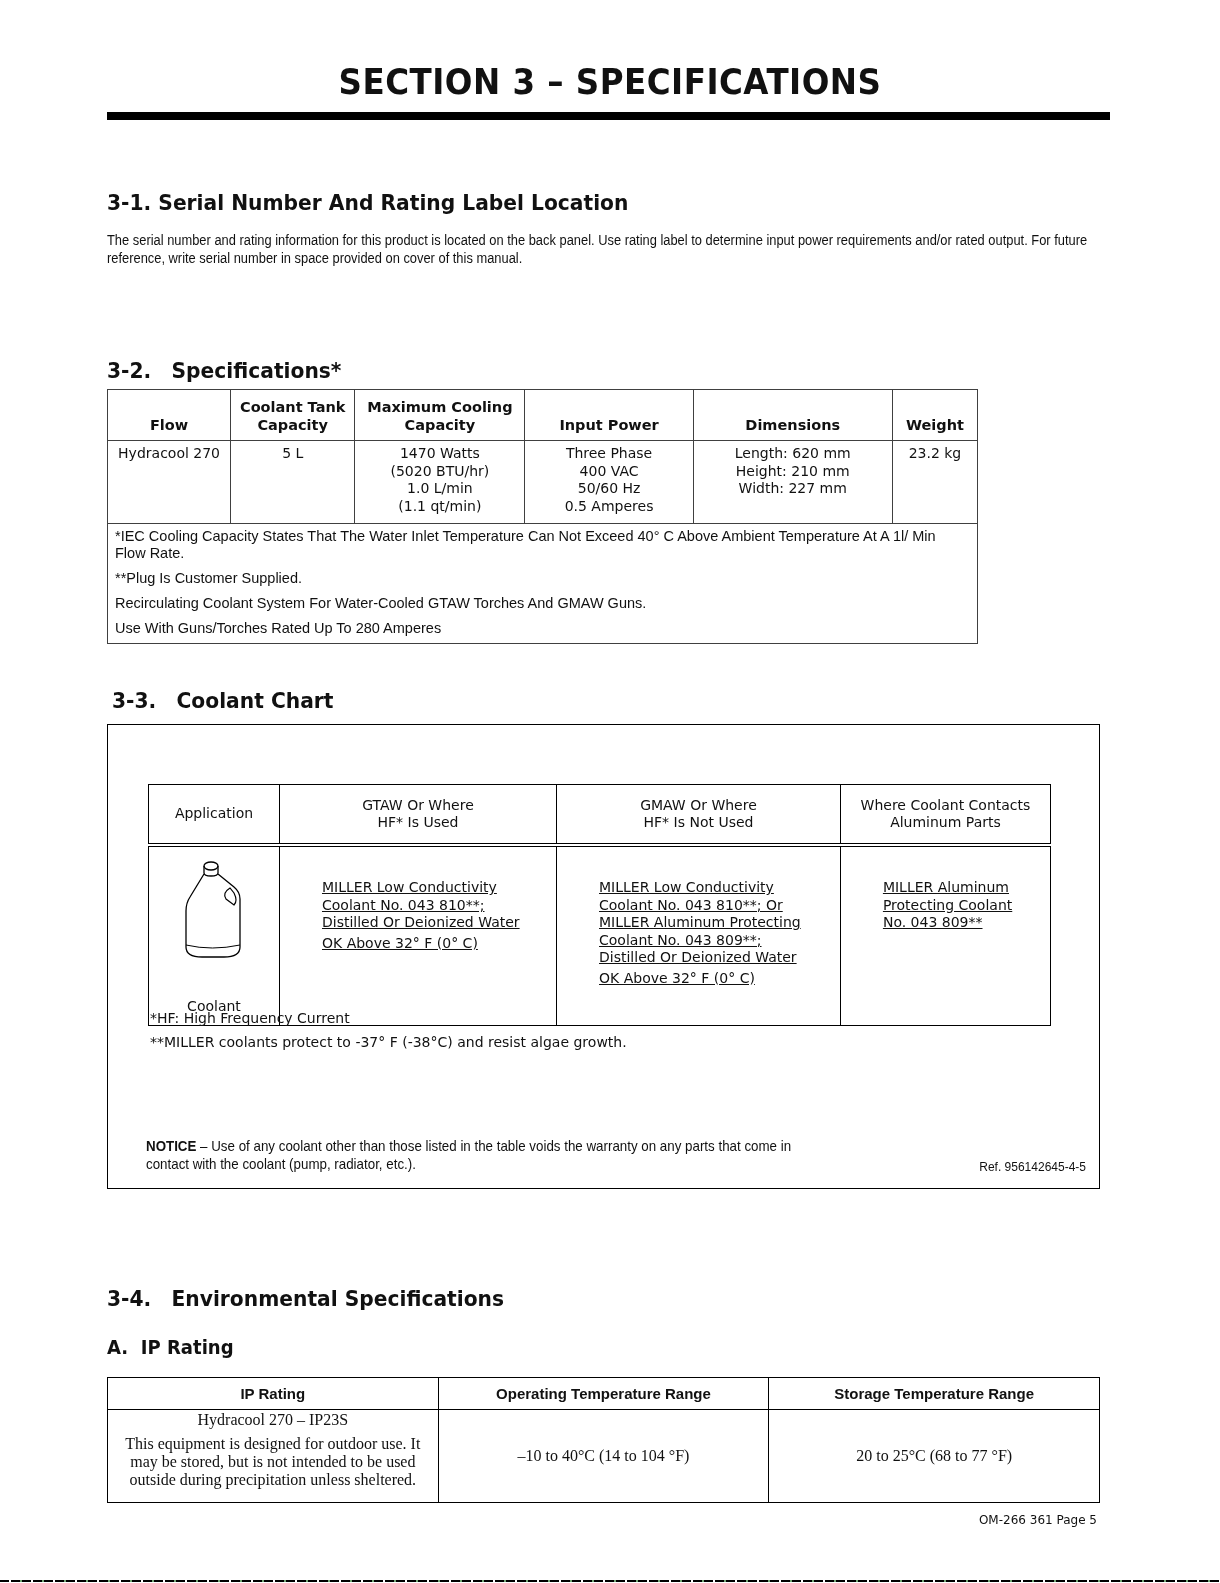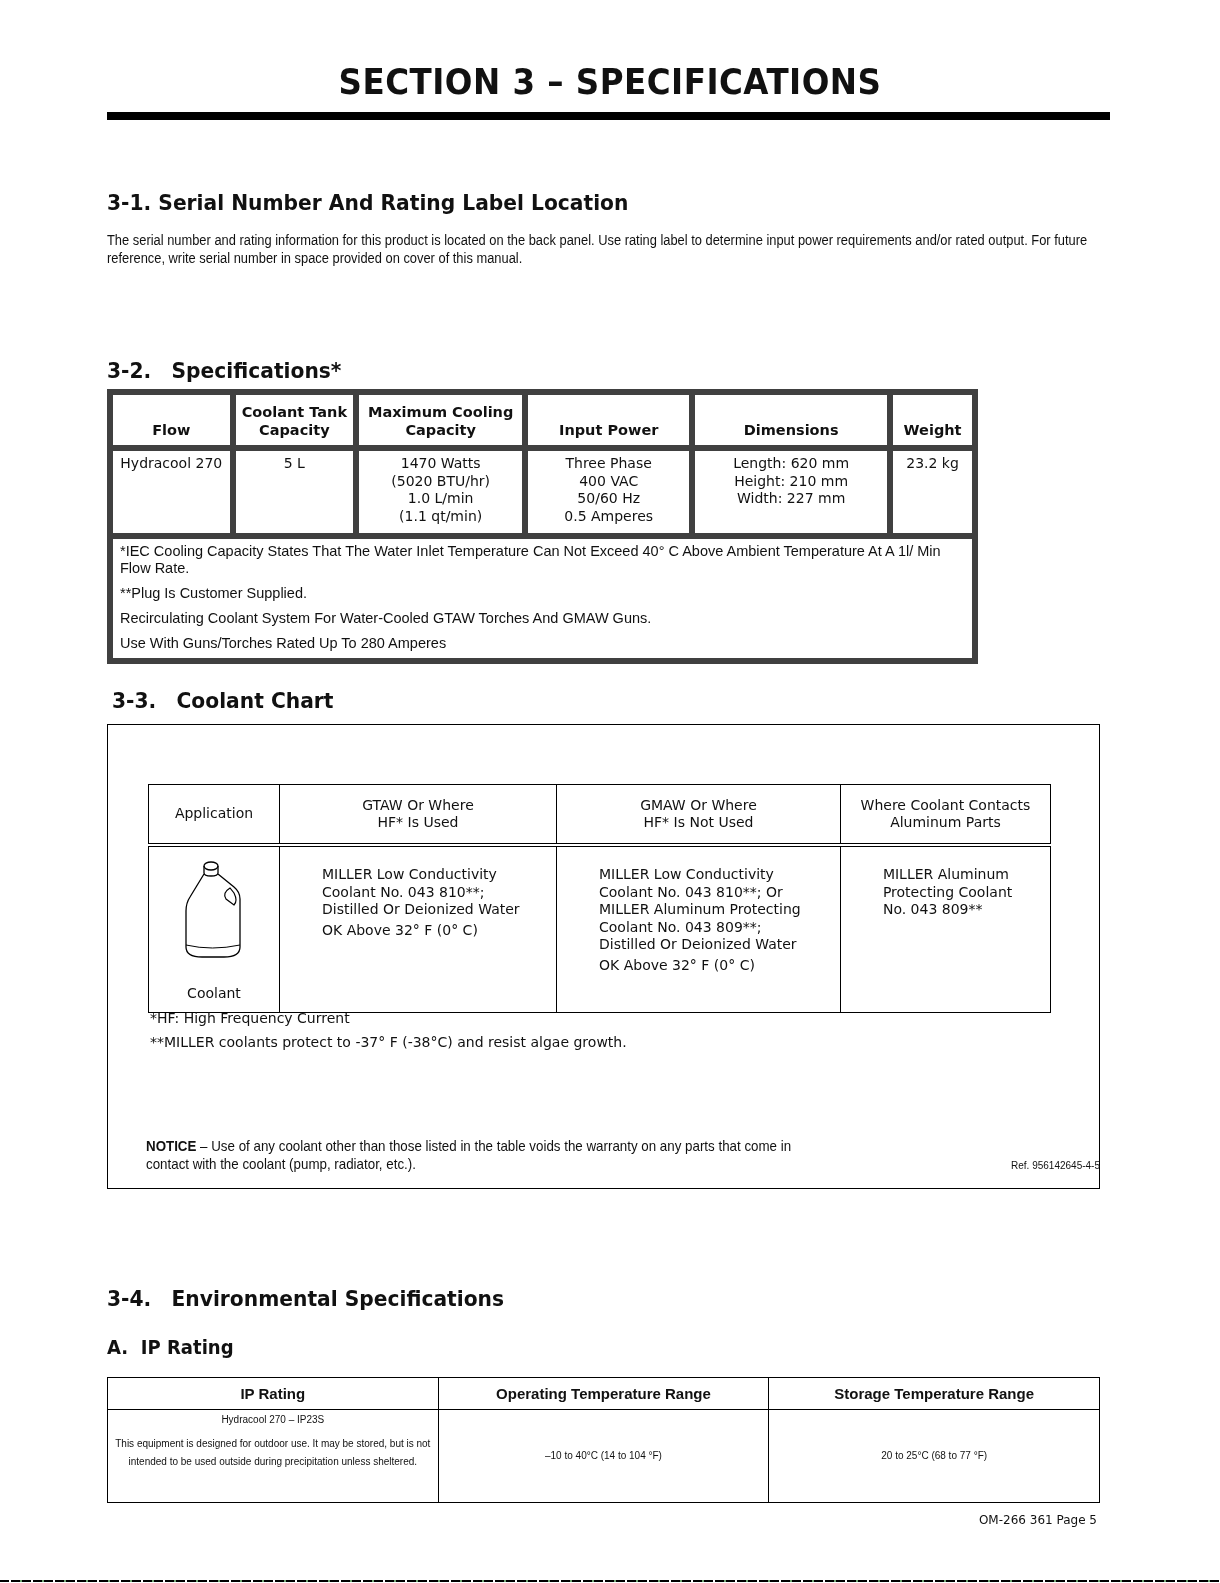--- a/index.html
+++ b/index.html
@@ -15,46 +15,46 @@
   .h2 { font-family: "DejaVu Sans", sans-serif; font-weight: bold; font-size: 22px;
         transform-origin: left center; transform: scaleX(0.92); white-space: nowrap; }
   .h2 .num { display: inline-block; }
   .h2 .gap { display: inline-block; width: 22px; }
 
   .body-text { font-family: "Liberation Sans", sans-serif; font-size: 14px; line-height: 18px;
      transform-origin: left top; transform: scaleX(0.92); }
 
   table { border-collapse: collapse; }
   .spec-table { left: 107px; top: 389px; width: 871px; font-size: 14px; }
-  .spec-table td, .spec-table th { border: 6px solid #404040; text-align: center; vertical-align: top;
+  .spec-table td, .spec-table th { border: 1px solid #404040; text-align: center; vertical-align: top;
     padding: 2px 4px; font-family: "DejaVu Sans", sans-serif; font-size: 14px; line-height: 17.5px; }
   .spec-table th { vertical-align: bottom; font-weight: bold; height: 42px; padding-bottom: 6px; font-size: 14.5px;}
   .spec-table td.data { height: 76px; padding-top: 4px; }
   .spec-table td.notes { text-align: left; padding: 4px 20px 6px 7px; font-family: Liberation Sans, sans-serif; font-size: 14.5px; }
   .notes p { margin: 0 0 8px 0; line-height: 17px; }
   .notes p:last-child { margin-bottom: 0; }
 
   .coolant-frame { left: 107px; top: 724px; width: 991px; height: 463px; border: 1px solid #000; }
   .coolant-table { left: 148px; top: 784px; width: 903px; }
   .coolant-table td { border: 1px solid #000; font-family: "DejaVu Sans", sans-serif; font-size: 14px; line-height: 17.5px; }
   .coolant-table tr.head td { height: 56px; text-align: center; vertical-align: middle; border-bottom: 4px double #000; }
-  .coolant-table tr.body td { height: 145px; vertical-align: top; padding-top: 19px; }
+  .coolant-table tr.body td { height: 145px; vertical-align: top; padding-top: 32px; text-decoration: underline; }
   .coolant-table td.cell-text { padding-left: 42px; text-align: left; }
   .coolant-table td.app { text-align: center; vertical-align: bottom; position: relative; margin-left: 40px; }
   .coolant-table td.app .jug { position: absolute; left: 35px; top: 12px; }
   .coolant-table td.app .coolant-label { position: absolute; left: 0; right: 0; bottom: 10px; text-align: center; }
 
   .foot { font-family: "DejaVu Sans", sans-serif; font-size: 14px; }
   .notice { left: 146px; top: 1137px; width: 720px; font-family: "Liberation Sans", sans-serif; font-size: 14.5px; line-height: 18px; transform-origin: left top; transform: scaleX(0.92); }
-  .ref { right: 120px; top: 1160px; font-family: "Liberation Sans", sans-serif; font-size: 10px; }
+  .ref { right: 134px; top: 1160px; font-family: "Liberation Sans", sans-serif; font-size: 12px; }
 
   .h3 { font-family: "DejaVu Sans", sans-serif; font-weight: bold; font-size: 19px; transform-origin: left center; transform: scaleX(0.95); white-space: nowrap; }
 
   .env-table { left: 107px; top: 1377px; width: 993px; }
-  .env-table td { border: 1px solid #000; text-align: center; vertical-align: middle; font-family: Liberation Sans, sans-serif; font-size: 10px; line-height: 18px; }
+  .env-table td { border: 1px solid #000; text-align: center; vertical-align: middle; font-family: Liberation Serif, serif; font-size: 16px; line-height: 18px; }
   .env-table tr.head td { height: 29px; font-weight: bold; font-family: "Liberation Sans", sans-serif; font-size: 15px; }
   .env-table tr.body td { height: 87px; }
   .env-table td.ip { vertical-align: top; padding: 1px 6px 4px 6px; }
   .env-table td.ip .ip-title { margin-bottom: 6px; }
 
   .page-num { right: 123px; top: 1513px; font-family: "DejaVu Sans", sans-serif; font-size: 12px; }
   .scan-line { left: 0; top: 1580px; width: 1220px; height: 2px;
     background: repeating-linear-gradient(90deg, #000 0 9px, #fff 9px 11px, #000 11px 20px, #7a7 20px 22px); }
 </style>
 </head>

